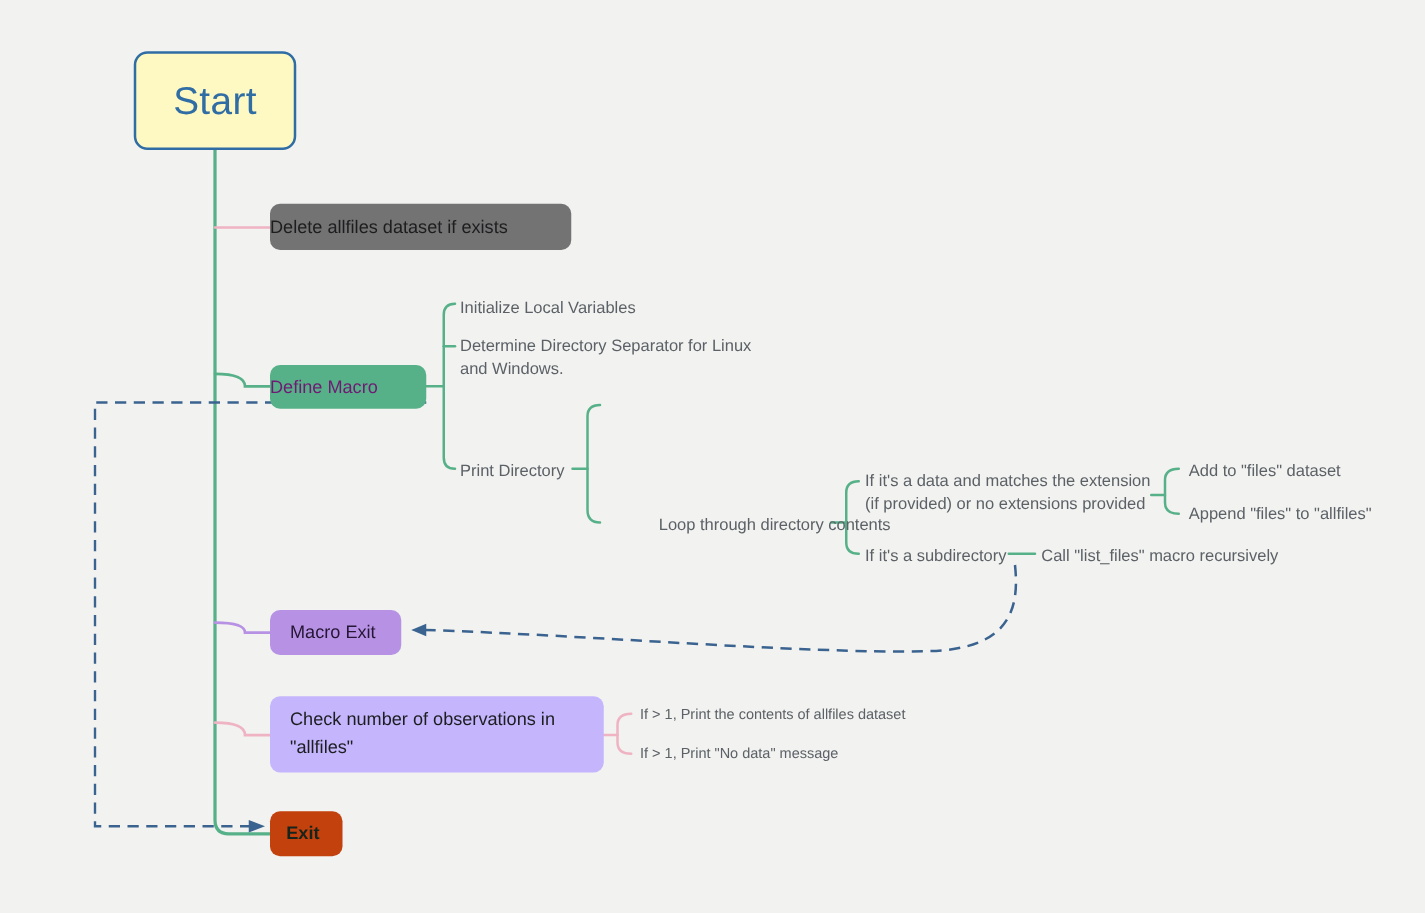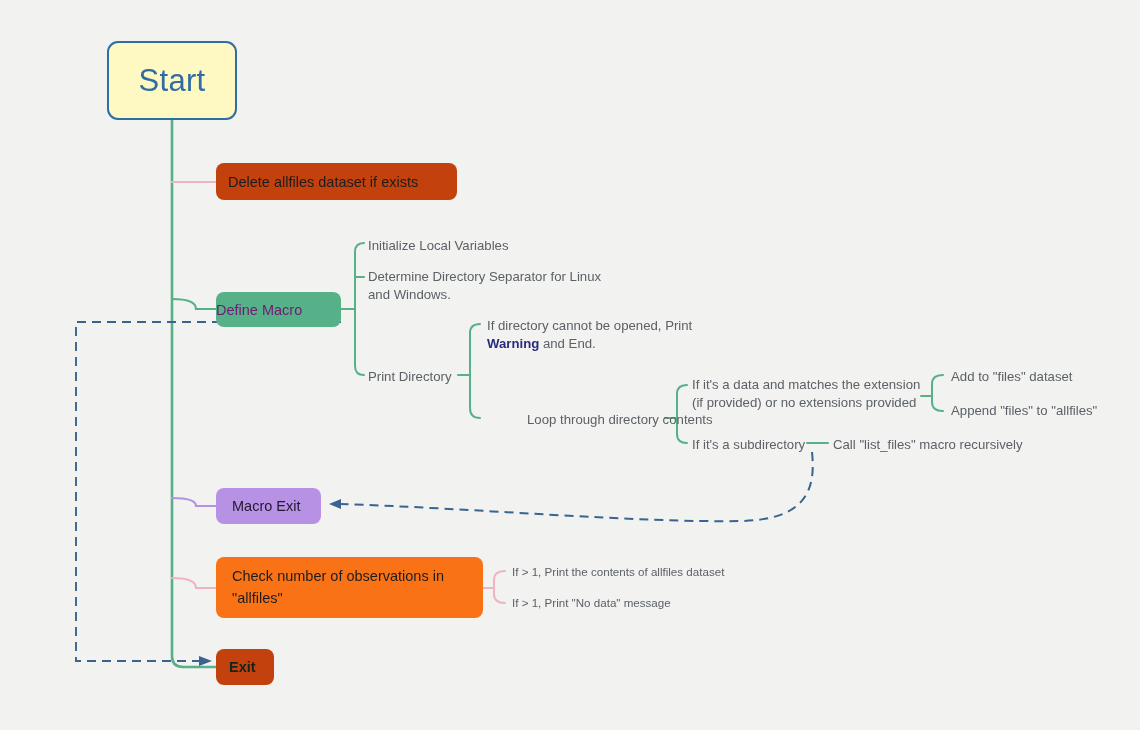--- a/index.html
+++ b/index.html
@@ -47,24 +47,24 @@
     font-size: 31px;
     letter-spacing: 0.3px;
     justify-content: center;
   }
 
   .node-delete {
     left: 216px;
     top: 163px;
     width: 241px;
     height: 37px;
-    background: #c2410c;
+    background: #737373;
     color: #1d1d1f;
     font-size: 14.5px;
-    padding-left: 12px;
+    padding-left: 0;
   }
 
   .node-define {
     left: 216px;
     top: 292px;
     width: 125px;
     height: 35px;
     background: #57b188;
     color: #701a75;
     font-size: 14.5px;
@@ -79,21 +79,21 @@
     color: #241634;
     font-size: 14.5px;
     padding-left: 16px;
   }
 
   .node-check {
     left: 216px;
     top: 557px;
     width: 267px;
     height: 61px;
-    background: #f97316;
+    background: #c4b5fd;
     color: #1d1d1f;
     font-size: 14.5px;
     padding-left: 16px;
     line-height: 1.45;
     white-space: normal;
     align-items: center;
   }
 
   .node-exit {
     left: 216px;
@@ -206,21 +206,20 @@
   <div class="node node-exit">
     <span>Exit</span>
   </div>
 
   <div class="leaf l-init">Initialize Local Variables</div>
 
   <div class="leaf l-sep">Determine Directory Separator for Linux and Windows.</div>
 
   <div class="leaf l-opendir">Print Directory</div>
 
-  <div class="leaf l-warn"><span>If directory cannot be opened, Print </span><span class="warn">Warning</span><span> and End.</span></div>
 
   <div class="leaf l-loop">Loop through directory contents</div>
 
   <div class="leaf l-isfile">If it's a data and matches the extension (if provided) or no extensions provided</div>
 
   <div class="leaf l-issub">If it's a subdirectory</div>
 
   <div class="leaf l-add">Add to "files" dataset</div>
 
   <div class="leaf l-append">Append "files" to "allfiles"</div>

